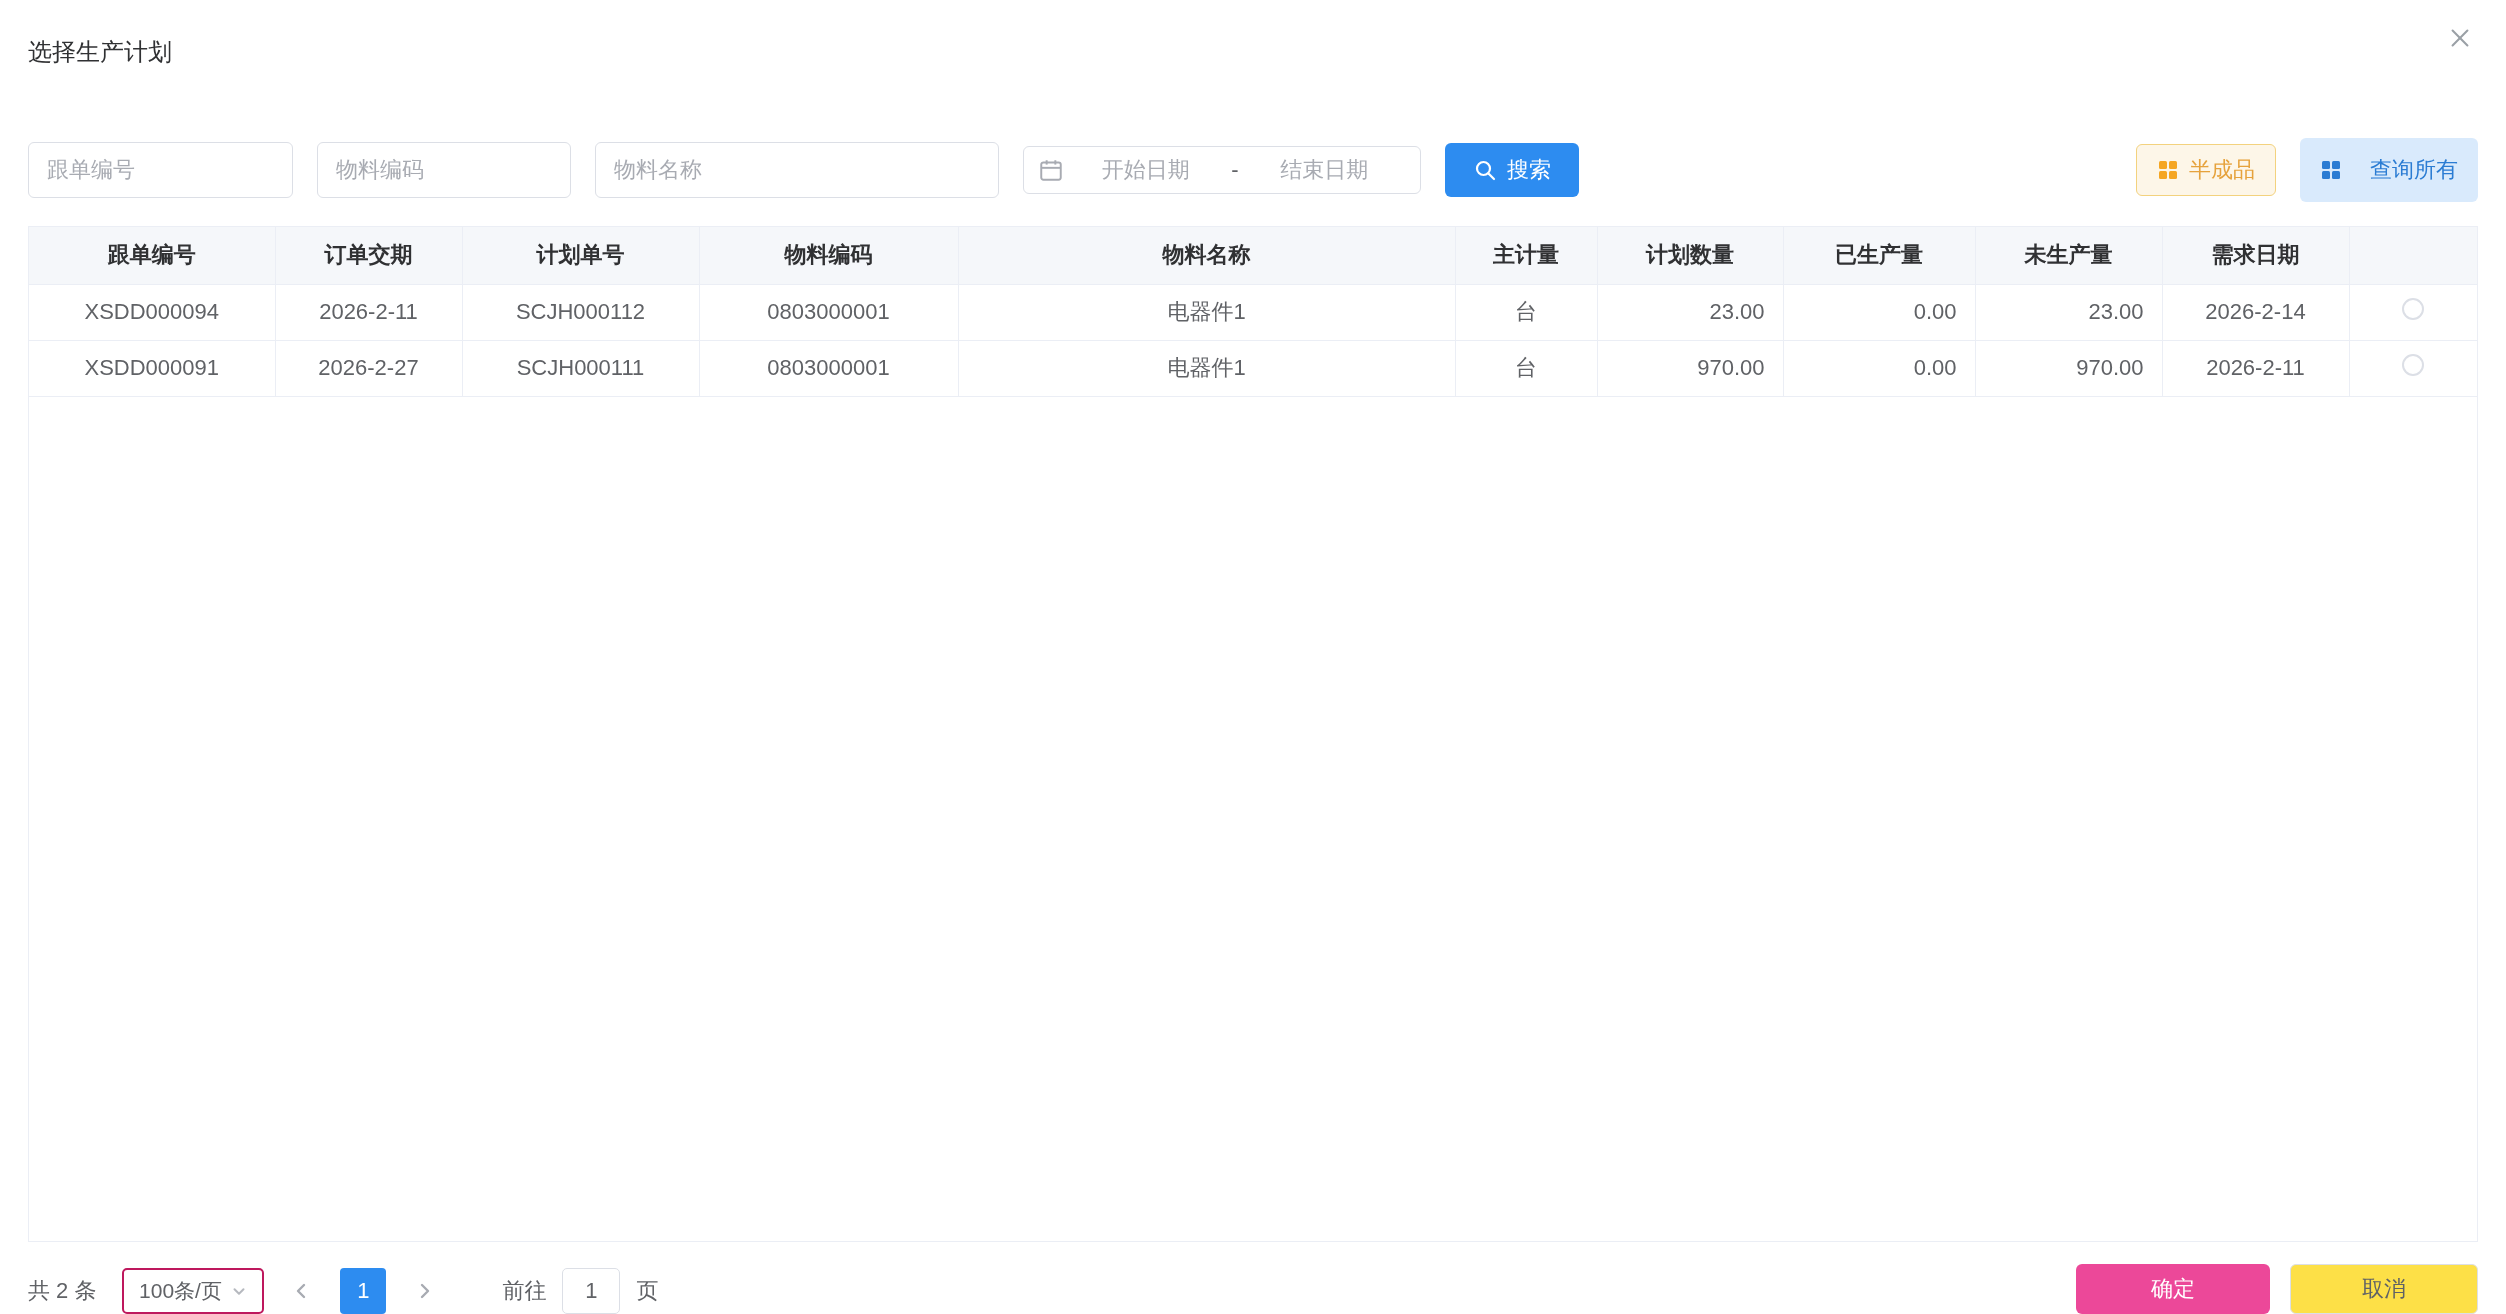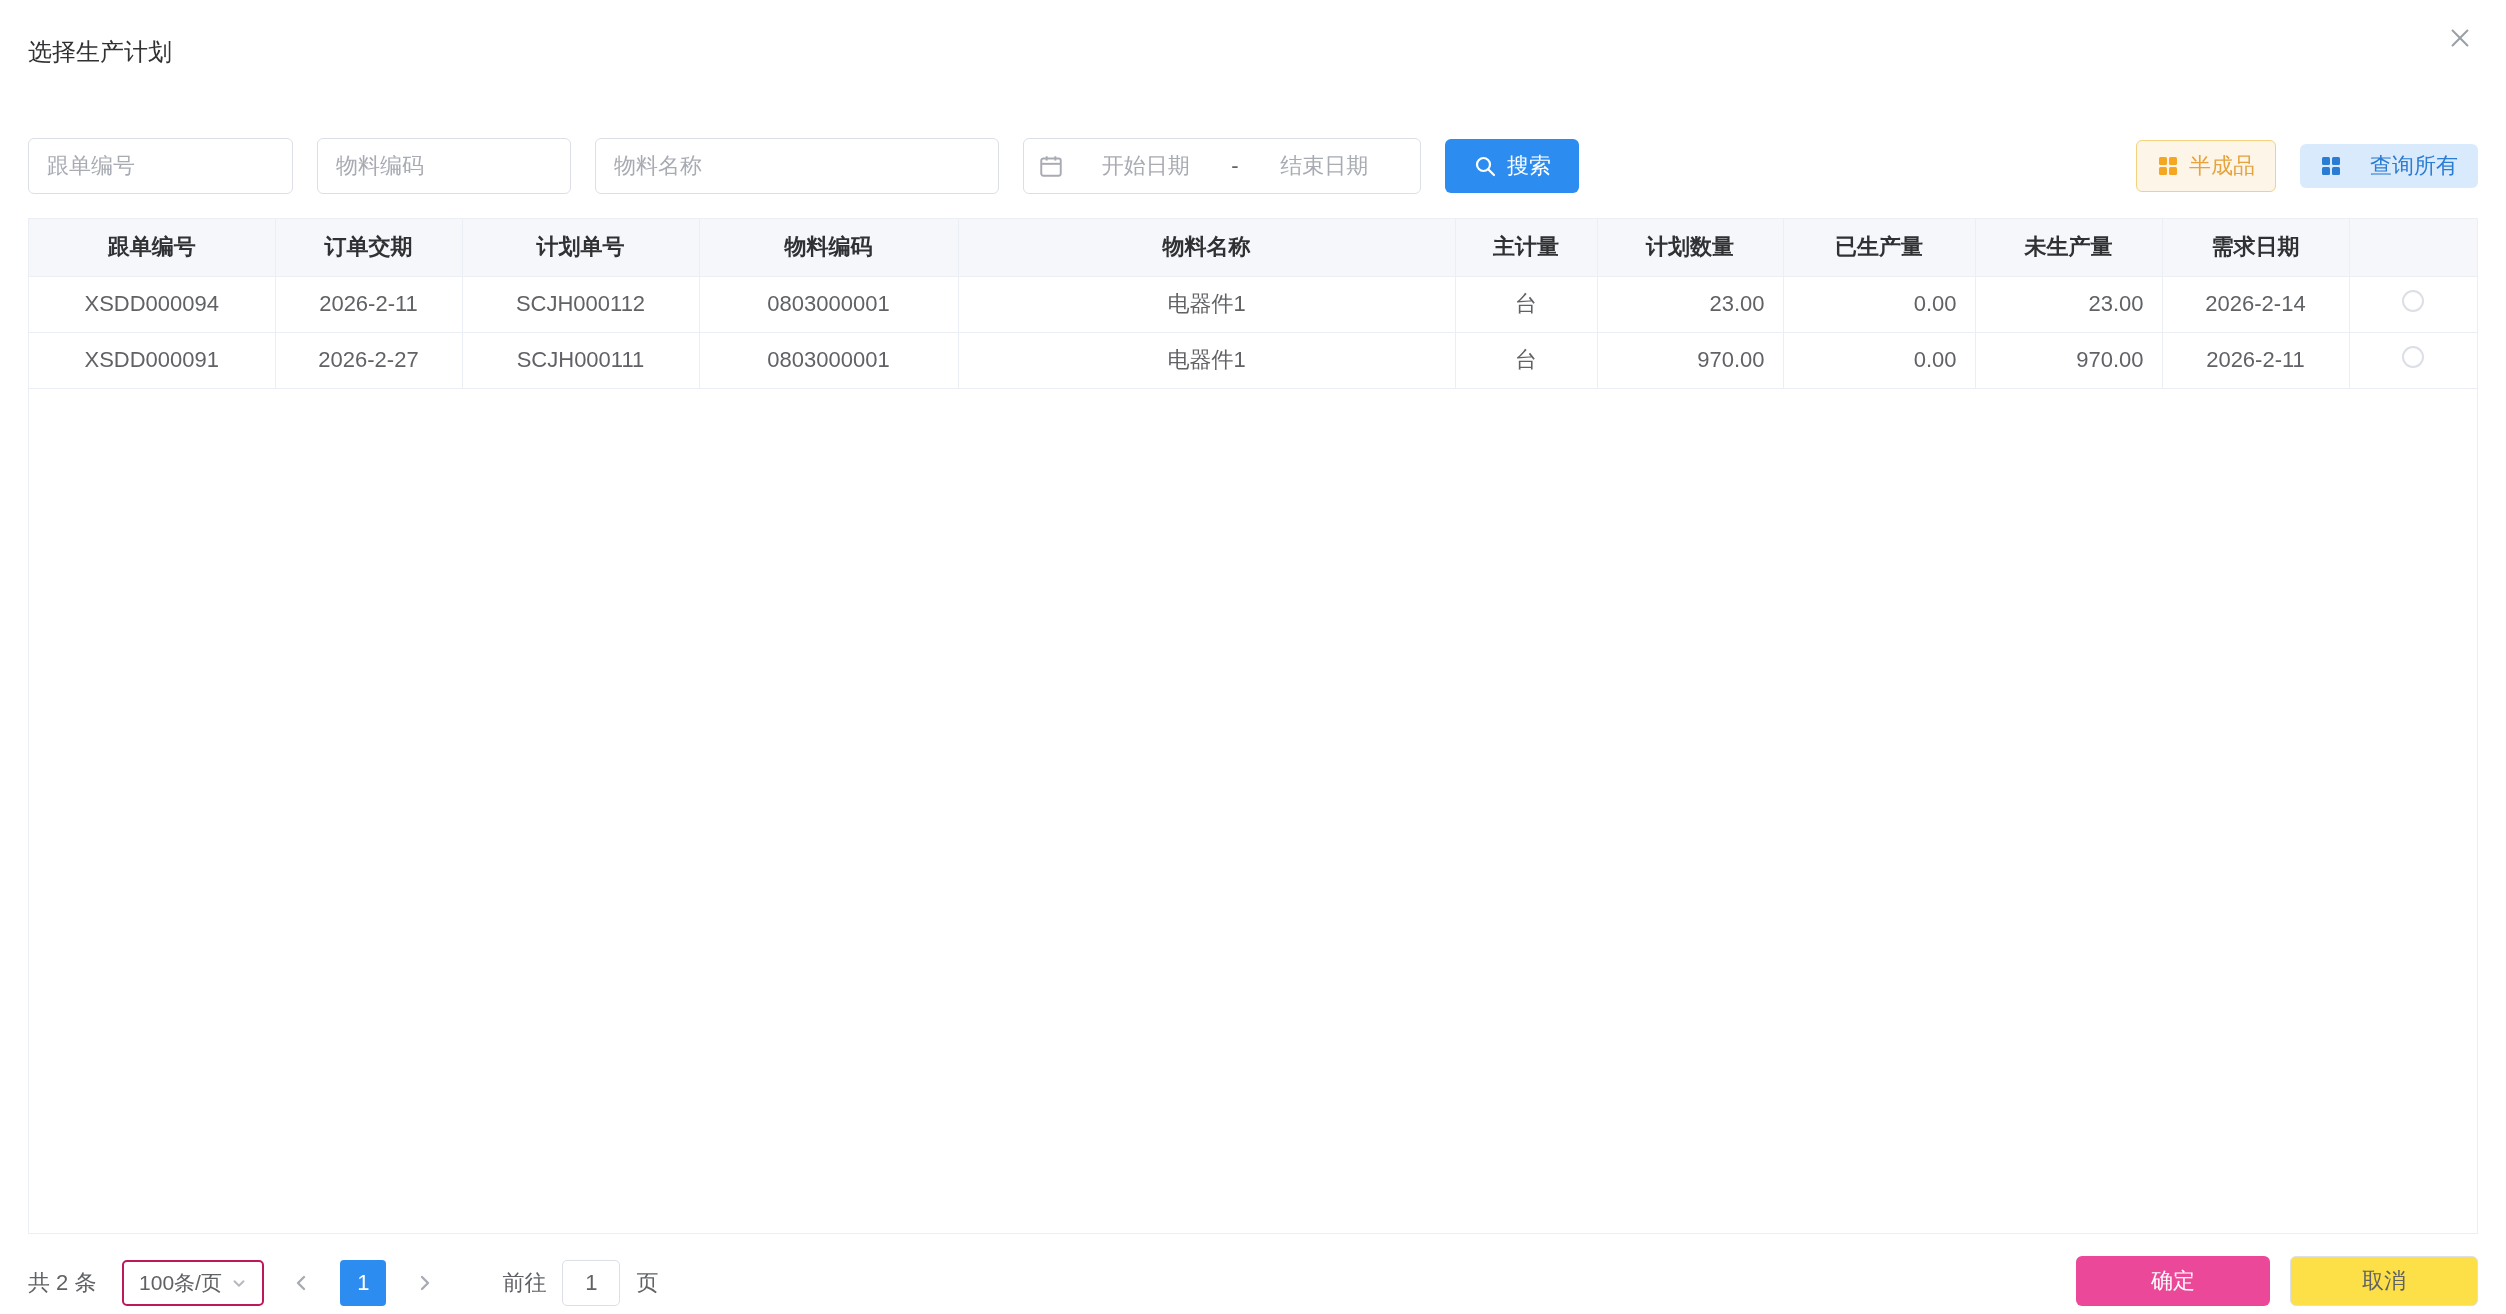--- a/index.html
+++ b/index.html
@@ -10,31 +10,31 @@
   .dialog-title { font-size:24px; font-weight:500; color:#303133; margin-top:14px; }
   .close-btn { position:absolute; top:20px; right:28px; width:36px; height:36px;
     display:flex; align-items:center; justify-content:center; cursor:pointer; }
 
   
   .filter-bar { display:flex; align-items:center; gap:24px; margin-top:70px; }
   .inp { height:56px; border:1px solid #dcdfe6; border-radius:6px; padding:0 18px;
     font-size:22px; color:#606266; outline:none; }
   .inp::placeholder { color:#a8abb2; }
   .w1 { width:265px; } .w2 { width:254px; } .w3 { width:404px; }
-  .date-range { width:398px; height:56px; border:1px solid #dcdfe6; border-radius:6px;
+  .date-range { width:398px; height:48px; border:1px solid #dcdfe6; border-radius:6px;
     display:flex; align-items:center; padding:8px 14px; cursor:pointer; }
   .date-range .ph { flex:1; text-align:center; color:#a8abb2; font-size:22px; }
   .date-range .sep { color:#606266; font-size:22px; padding:0 4px; }
   .btn { display:flex; align-items:center; justify-content:center; gap:10px;
     border:none; border-radius:6px; font-size:22px; cursor:pointer;
     font-family:"Liberation Sans", sans-serif; }
   .btn-search { height:54px; padding:12px 28px; background:#2d8cf0; color:#ffffff; }
   .btn-semi { margin-left:auto; height:52px; padding:0 20px; background:#fdf6e8;
     border:1px solid #f3d27e; color:#e6a23c; }
-  .btn-queryall { height:44px; padding:0 20px; background:#d9eafc; color:#2b7cd3;gap:28px; }
+  .btn-queryall { height:64px; padding:0 20px; background:#d9eafc; color:#2b7cd3;gap:28px; }
 
   
   .table-wrap { margin-top:24px; height:1016px; border:1px solid #ebeef5; overflow:hidden; }
   table { width:100%; border-collapse:collapse; table-layout:fixed; font-size:22px; }
   th { height:57px; background:#f5f7fa; color:#303133; font-weight:700;
     border-right:1px solid #ebeef5; border-bottom:1px solid #ebeef5; text-align:center; }
   td { height:56px; border-right:1px solid #ebeef5; border-bottom:1px solid #ebeef5;
     text-align:center; color:#606266; background:#ffffff; }
   th:last-child, td:last-child { border-right:none; }
   td.num { text-align:right; padding-right:18px; }

